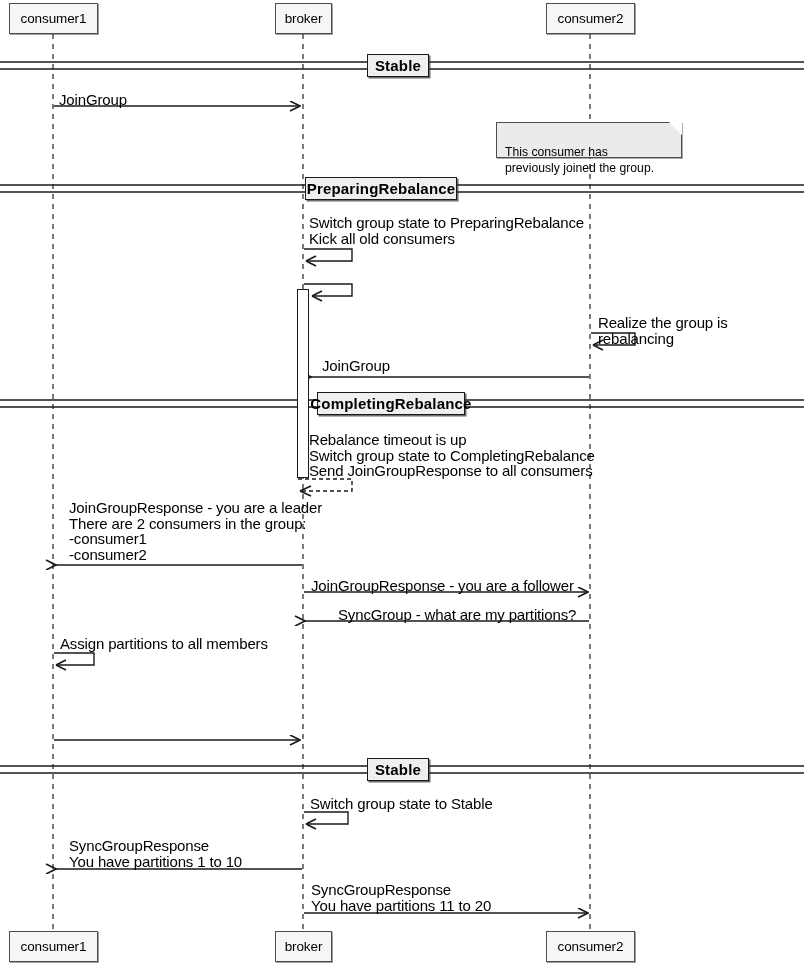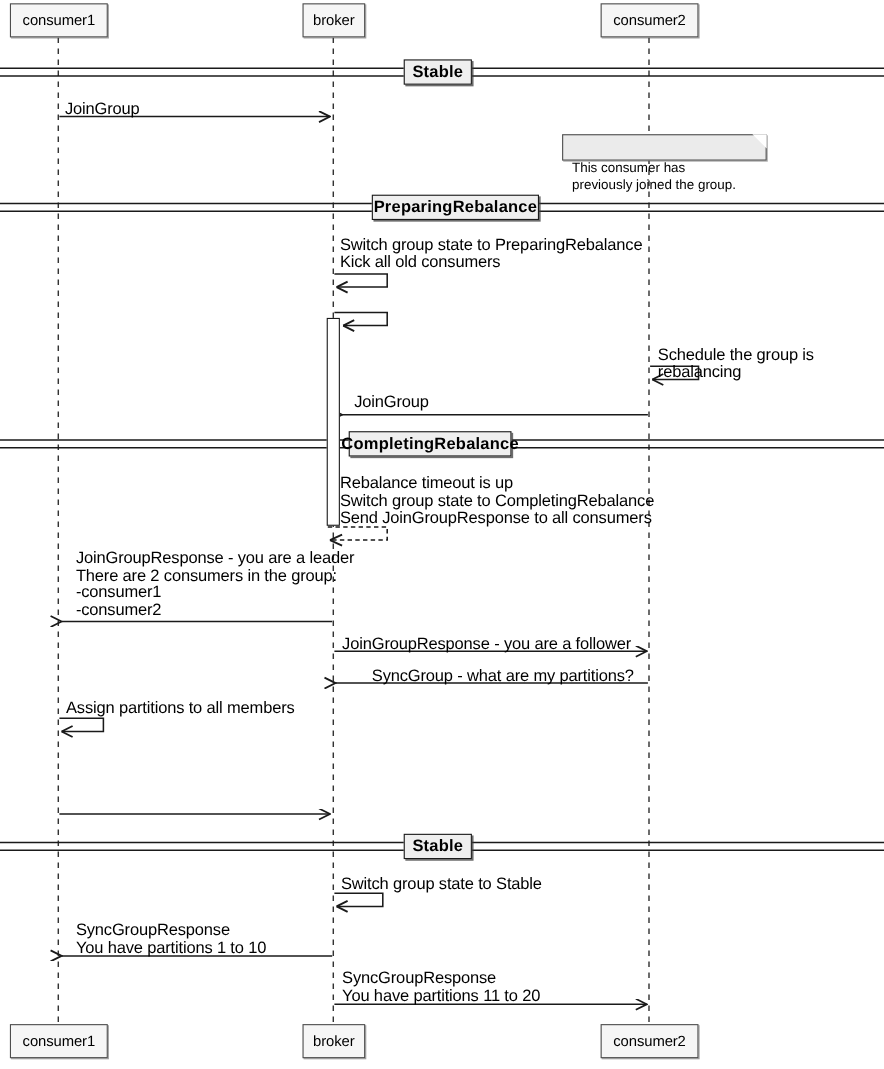--- a/index.html
+++ b/index.html
@@ -193,43 +193,43 @@
   <div class="participant-box" style="left:275px; top:931px; width:57px; height:31px;">
     <span>broker</span>
   </div>
   <div class="participant-box" style="left:546px; top:931px; width:89px; height:31px;">
     <span>consumer2</span>
   </div>
 
   <div class="state-box" style="left:367px; top:54px; width:62px; height:23px;">
     <span>Stable</span>
   </div>
-  <div class="state-box" style="left:338px; top:177px; width:152px; height:23px;">
+  <div class="state-box" style="left:305px; top:177px; width:152px; height:23px;">
     <span>PreparingRebalance</span>
   </div>
   <div class="state-box" style="left:317px; top:392px; width:148px; height:23px;">
     <span>CompletingRebalance</span>
   </div>
   <div class="state-box" style="left:367px; top:758px; width:62px; height:23px;">
     <span>Stable</span>
   </div>
 
-  <div class="note-box" style="left:511px; top:122px; width:186px; height:24px;">
+  <div class="note-box" style="left:496px; top:122px; width:186px; height:36px;">
     <span>This consumer has
 previously joined the group.</span>
     <span class="note-fold" style="right:-1px; top:-1px;"></span>
   </div>
 
   <div class="msg-label" style="left:59px; top:92px;">JoinGroup</div>
 
   <div class="msg-label" style="left:309px; top:215px;">Switch group state to PreparingRebalance
 Kick all old consumers</div>
 
 
-  <div class="msg-label" style="left:598px; top:315px;">Schedule the group is rebalancing</div>
+  <div class="msg-label" style="left:598px; top:315px;">Realize the group is rebalancing</div>
 
   <div class="msg-label" style="left:322px; top:358px;">JoinGroup</div>
 
   <div class="msg-label" style="left:309px; top:432px;">Rebalance timeout is up
 Switch group state to CompletingRebalance
 Send JoinGroupResponse to all consumers</div>
 
   <div class="msg-label" style="left:69px; top:500px;">JoinGroupResponse - you are a leader
 There are 2 consumers in the group:
 -consumer1

